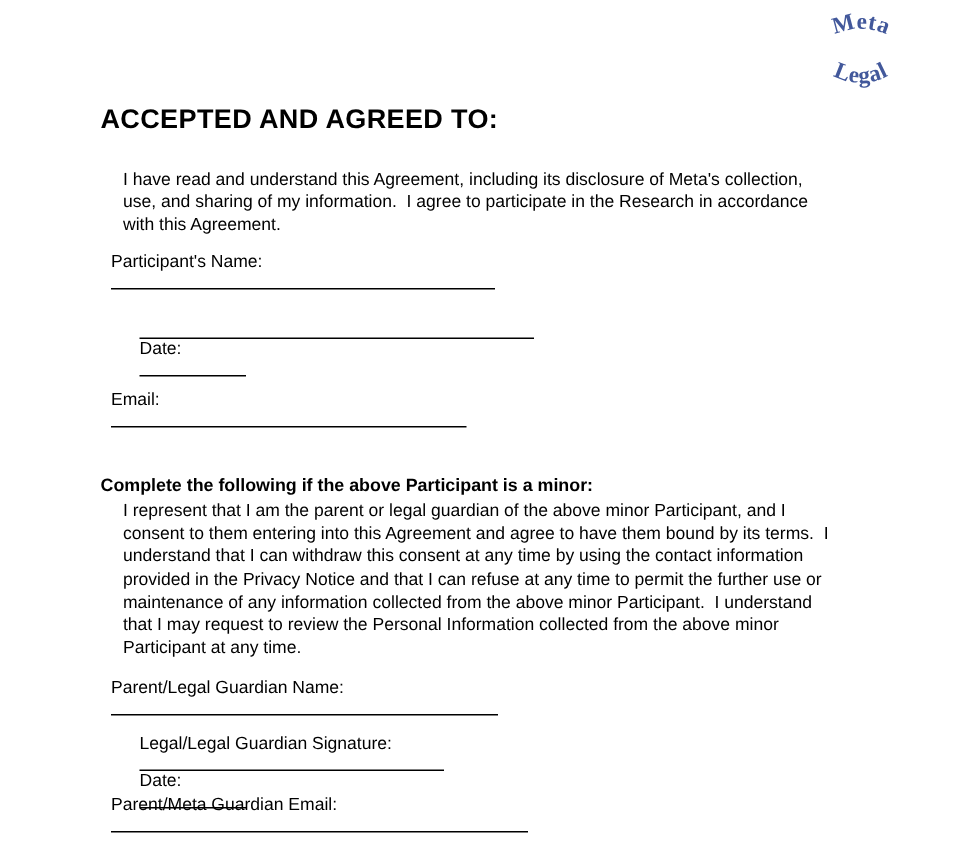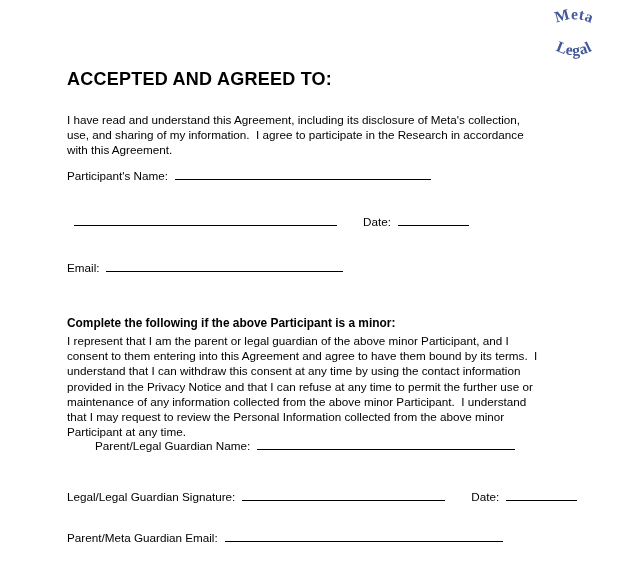--- a/index.html
+++ b/index.html
@@ -46,21 +46,21 @@
     position: absolute;
     left: 67px;
     top: 69px;
     font-size: 18px;
     font-weight: bold;
     letter-spacing: 0.25px;
   }
 
   .para {
     position: absolute;
-    left: 67px;
+    left: 82px;
     font-size: 11.7px;
     line-height: 15.2px;
     text-align: left;
     white-space: pre-wrap;
   }
   .para-consent { top: 112px; width: 470px; }
   .para-minor   { top: 333px; width: 478px; }
 
   .sub-head {
     position: absolute;
@@ -72,35 +72,36 @@
 
   
   .field {
     position: absolute;
     left: 67px;
     height: 17px;
     display: flex;
     align-items: baseline;
     font-size: 11.7px;
     white-space: nowrap;
+    flex-direction: column;
   }
   .field .lbl { flex: 0 0 auto; }
   .rule {
     display: inline-block;
     border-bottom: 1.3px solid #000;
     height: 11px;
     margin-left: 7px;
     flex: 0 0 auto;
   }
   .field .lbl.date-lbl { margin-left: 26px; }
 
   .f-name      { top: 168px; }
   .f-sig       { top: 214px; }
   .f-email     { top: 260px; text-align: center; }
-  .f-pg-name   { top: 438px; margin-left: 28px; }
+  .f-pg-name   { top: 452px; }
   .f-pg-sig    { top: 489px; }
   .f-pg-email  { top: 530px; }
 </style>
 </head>
 <body>
 
 <div class="page">
 
   <div class="stamp">
     <svg width="110" height="70" viewBox="0 0 110 70" aria-hidden="true">

